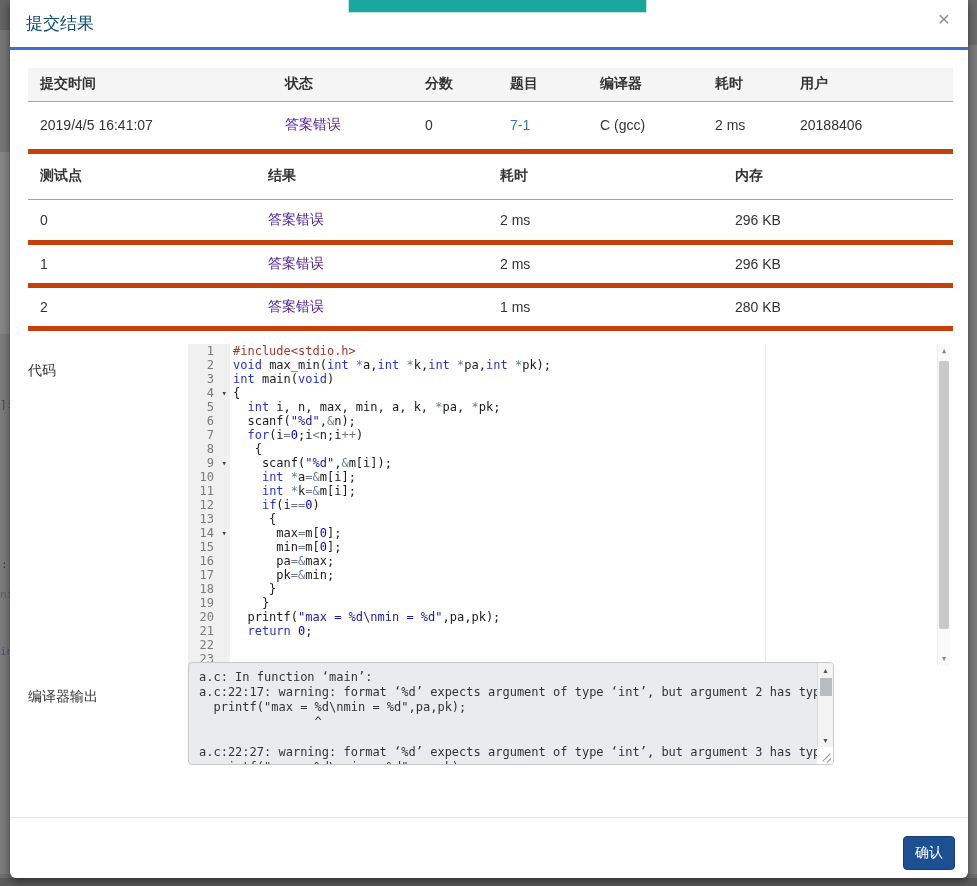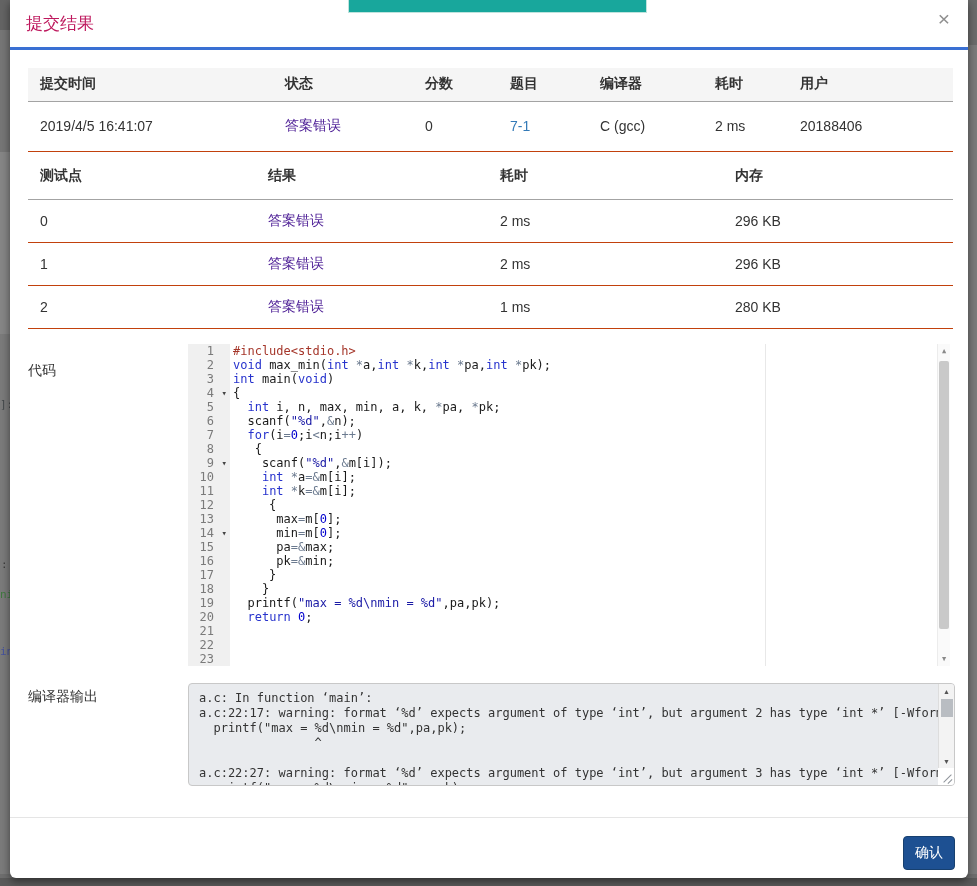--- a/index.html
+++ b/index.html
@@ -28,31 +28,31 @@
   }
 
   
   #modal {
     position:absolute; left:10px; top:0; width:958px; height:878px;
     background:#fff; border-radius:0 0 6px 6px; z-index:10;
     box-shadow:0 3px 9px rgba(0,0,0,.5);
   }
   #modal-header { position:absolute; left:0; top:0; width:100%; height:50px;
     border-bottom:3px solid #3a70d3; }
-  #modal-title { position:absolute; left:16px; top:12px; font-size:17px; color:#be185d; }
+  #modal-title { position:absolute; left:16px; top:12px; font-size:17px; color:#0c4a6e; }
   #modal-close { position:absolute; right:18px; top:8px; font-size:21px; color:#8f8f8f;
     background:none; border:none; cursor:pointer; line-height:1;
     font-family:"Liberation Sans",sans-serif; }
 
   
   table { border-collapse:collapse; table-layout:fixed; position:absolute; left:18px; width:925px; font-size:14px; }
   #submission-table { top:68px; }
   #testcase-table   { top:153px; }
   th { text-align:left; font-weight:bold; color:#333; padding:0 0 0 12px; border-bottom:1px solid #a3a3a3; }
-  td { text-align:left; padding:0 0 0 12px; border-bottom:1px solid #c2410c; color:#333; }
+  td { text-align:left; padding:0 0 0 12px; border-bottom:5px solid #c2410c; color:#333; }
   #submission-table th { height:33px; background:#f5f5f5; }
   #submission-table td { height:50px; }
   #testcase-table th { height:46px; }
   #testcase-table td { height:43px; }
   .status-green { color:#4c1d95; }
   .problem-link { color:#337ab7; text-decoration:none; cursor:pointer; }
 
   
   .row-label { position:absolute; left:18px; font-size:14px; color:#333; }
   #code-label { top:362px; }
@@ -77,21 +77,21 @@
   
   #editor-scrollbar { position:absolute; right:0; top:0; width:13px; height:100%;
     background:#fafafa; border-left:1px solid #ececec; }
   .sb-arrow { position:absolute; left:0; width:100%; text-align:center; font-size:7px; color:#8a8a8a; line-height:14px; cursor:pointer; }
   #editor-sb-up { top:0; }
   #editor-sb-down { bottom:0; }
   #editor-sb-thumb { position:absolute; left:1px; top:17px; width:10px; height:268px;
     background:#c9c9c9; border-radius:2px; cursor:pointer; }
 
   
-  #compiler-output-box { position:absolute; left:178px; top:683px; width:767px; height:103px;
+  #compiler-output-box { position:absolute; left:178px; top:662px; width:646px; height:103px;
     background:#e9ebee; border:1px solid #c8c8c8; border-radius:4px; overflow:hidden; }
   #compiler-output-text { position:absolute; left:10px; top:7px; right:20px;
     font-family:"DejaVu Sans Mono",monospace; font-size:12px; color:#333; }
   .out-line { line-height:15px; min-height:15px; white-space:pre; }
   #output-scrollbar { position:absolute; right:0; top:0; width:16px; height:86px;
     background:#f3f3f3; border-left:1px solid #ddd; }
   #output-sb-up { top:1px; font-size:7px; color:#555; }
   #output-sb-down { bottom:1px; font-size:7px; color:#555; }
   #output-sb-thumb { position:absolute; left:2px; top:15px; width:12px; height:18px;
     background:#b9bdc2; }
@@ -236,20 +236,21 @@
         <div class="code-line"><span class="tk-kw">void</span><span class="tk-pl"> max_min(</span><span class="tk-kw">int</span><span class="tk-pl"> </span><span class="tk-op">*</span><span class="tk-pl">a,</span><span class="tk-kw">int</span><span class="tk-pl"> </span><span class="tk-op">*</span><span class="tk-pl">k,</span><span class="tk-kw">int</span><span class="tk-pl"> </span><span class="tk-op">*</span><span class="tk-pl">pa,</span><span class="tk-kw">int</span><span class="tk-pl"> </span><span class="tk-op">*</span><span class="tk-pl">pk);</span></div>
         <div class="code-line"><span class="tk-kw">int</span><span class="tk-pl"> main(</span><span class="tk-kw">void</span><span class="tk-pl">)</span></div>
         <div class="code-line"><span class="tk-pl">{</span></div>
         <div class="code-line"><span class="tk-pl">  </span><span class="tk-kw">int</span><span class="tk-pl"> i, n, max, min, a, k, </span><span class="tk-op">*</span><span class="tk-pl">pa, </span><span class="tk-op">*</span><span class="tk-pl">pk;</span></div>
         <div class="code-line"><span class="tk-pl">  scanf(</span><span class="tk-str">"%d"</span><span class="tk-pl">,</span><span class="tk-op">&amp;</span><span class="tk-pl">n);</span></div>
         <div class="code-line"><span class="tk-pl">  </span><span class="tk-kw">for</span><span class="tk-pl">(i</span><span class="tk-op">=</span><span class="tk-num">0</span><span class="tk-pl">;i</span><span class="tk-op">&lt;</span><span class="tk-pl">n;i</span><span class="tk-op">++</span><span class="tk-pl">)</span></div>
         <div class="code-line"><span class="tk-pl">   {</span></div>
         <div class="code-line"><span class="tk-pl">    scanf(</span><span class="tk-str">"%d"</span><span class="tk-pl">,</span><span class="tk-op">&amp;</span><span class="tk-pl">m[i]);</span></div>
         <div class="code-line"><span class="tk-pl">    </span><span class="tk-kw">int</span><span class="tk-pl"> </span><span class="tk-op">*</span><span class="tk-pl">a</span><span class="tk-op">=</span><span class="tk-op">&amp;</span><span class="tk-pl">m[i];</span></div>
         <div class="code-line"><span class="tk-pl">    </span><span class="tk-kw">int</span><span class="tk-pl"> </span><span class="tk-op">*</span><span class="tk-pl">k</span><span class="tk-op">=</span><span class="tk-op">&amp;</span><span class="tk-pl">m[i];</span></div>
+        <div class="code-line"><span class="tk-pl">    </span><span class="tk-kw">if</span><span class="tk-pl">(i</span><span class="tk-op">==</span><span class="tk-num">0</span><span class="tk-pl">)</span></div>
         <div class="code-line"><span class="tk-pl">     {</span></div>
         <div class="code-line"><span class="tk-pl">      max</span><span class="tk-op">=</span><span class="tk-pl">m[</span><span class="tk-num">0</span><span class="tk-pl">];</span></div>
         <div class="code-line"><span class="tk-pl">      min</span><span class="tk-op">=</span><span class="tk-pl">m[</span><span class="tk-num">0</span><span class="tk-pl">];</span></div>
         <div class="code-line"><span class="tk-pl">      pa</span><span class="tk-op">=</span><span class="tk-op">&amp;</span><span class="tk-pl">max;</span></div>
         <div class="code-line"><span class="tk-pl">      pk</span><span class="tk-op">=</span><span class="tk-op">&amp;</span><span class="tk-pl">min;</span></div>
         <div class="code-line"><span class="tk-pl">     }</span></div>
         <div class="code-line"><span class="tk-pl">    }</span></div>
         <div class="code-line"><span class="tk-pl">  printf(</span><span class="tk-str">"max = %d\nmin = %d"</span><span class="tk-pl">,pa,pk);</span></div>
         <div class="code-line"><span class="tk-pl">  </span><span class="tk-kw">return</span><span class="tk-pl"> </span><span class="tk-num">0</span><span class="tk-pl">;</span></div>
       </div>

